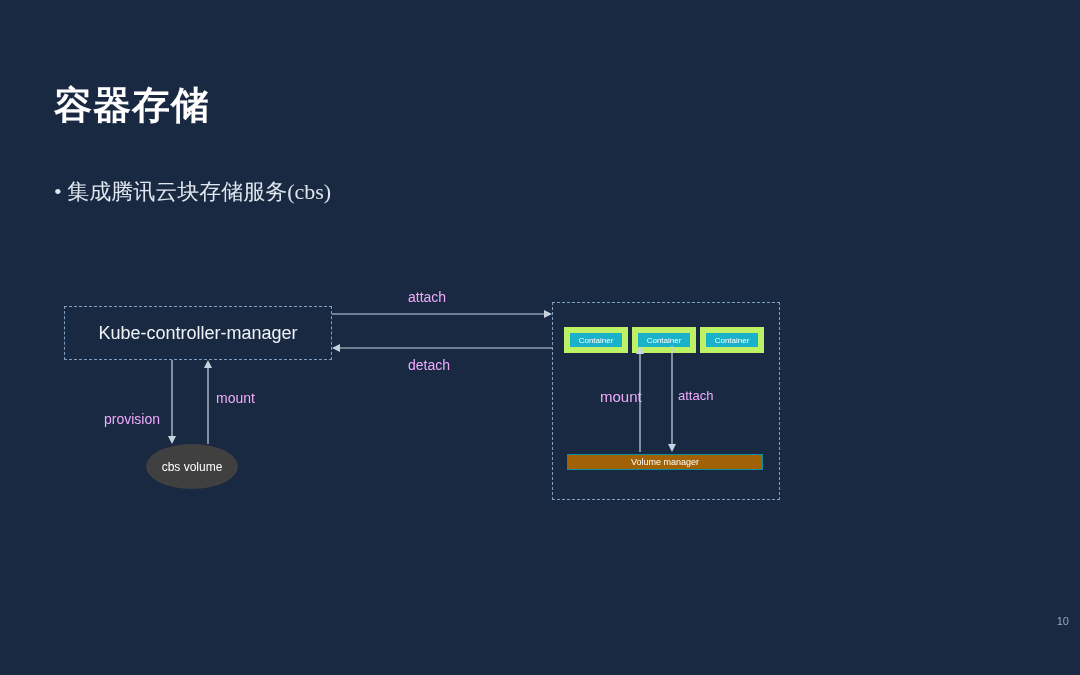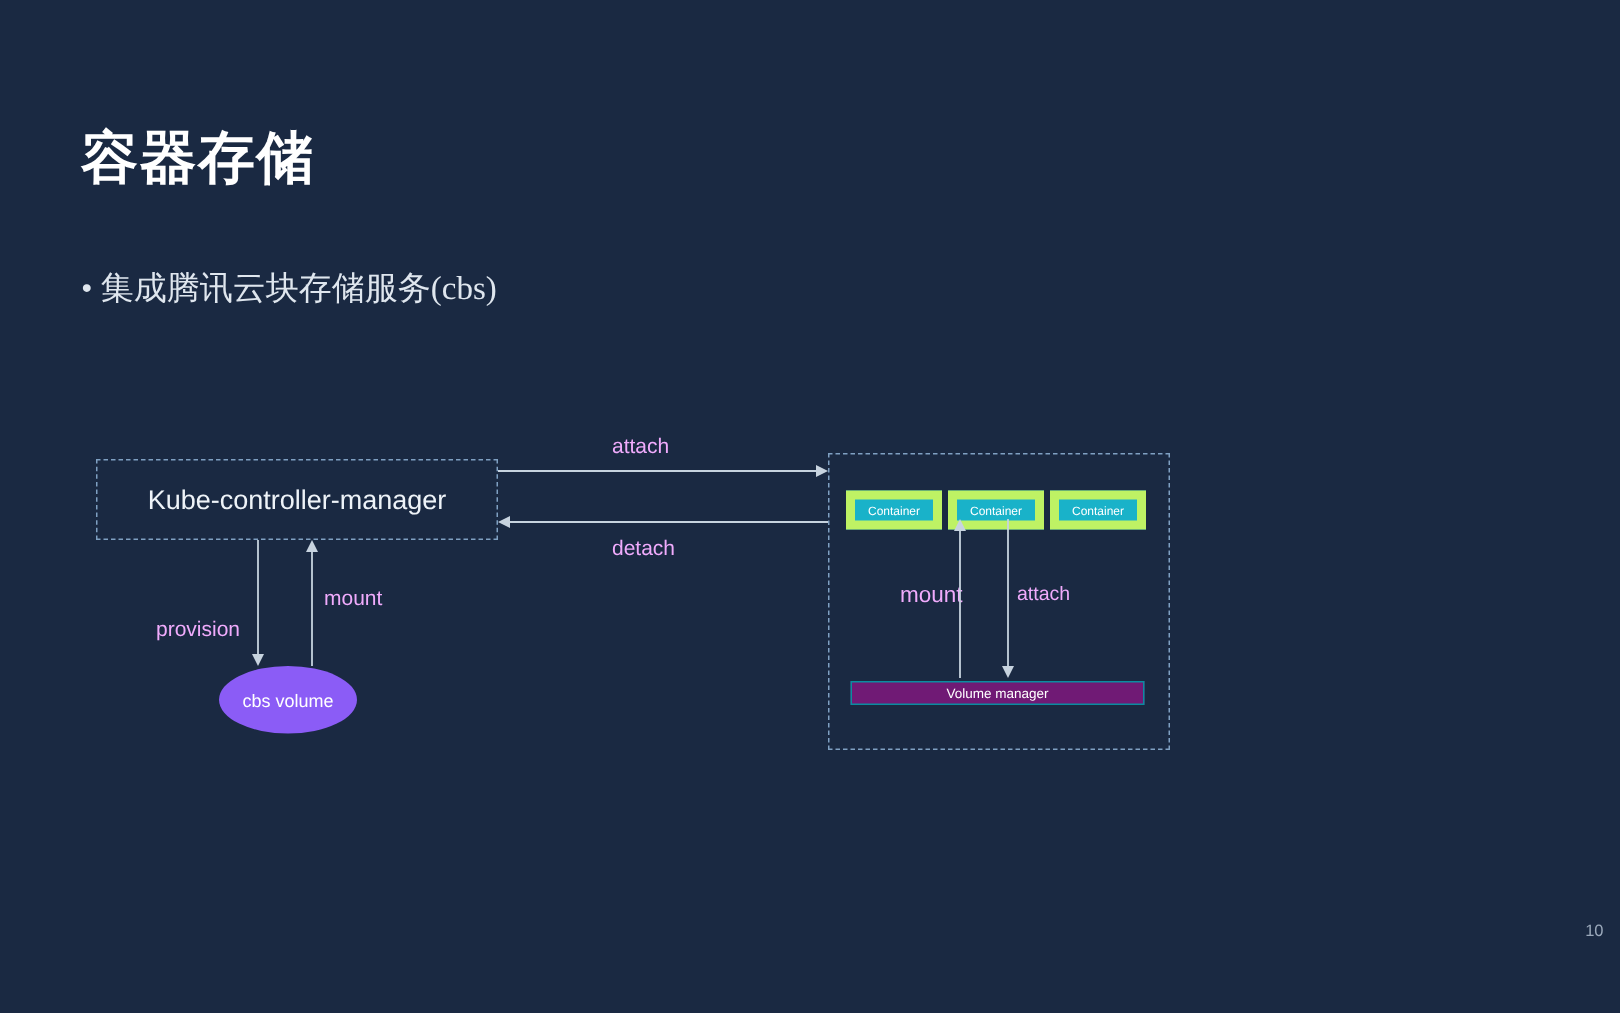--- a/index.html
+++ b/index.html
@@ -74,37 +74,37 @@
     justify-content: center;
   }
   .chip1 { left: 564px; top: 327px; }
   .chip2 { left: 632px; top: 327px; }
   .chip3 { left: 700px; top: 327px; }
   .bar {
     position: absolute;
     left: 567px;
     width: 194px;
     height: 14px;
-    background: #701a75;
+    background: #a16207;
     border: 1px solid #0a8da0;
     font-size: 9px;
     color: #ffffff;
     display: flex;
     align-items: center;
     justify-content: center;
   }
   .bar-vm { top: 454px; }
   .bar-kb { top: 476px; }
   .ellipse {
     position: absolute;
     left: 146px;
     top: 444px;
     width: 92px;
     height: 45px;
-    background: #8b5cf6;
+    background: #404040;
     border-radius: 50%;
     display: flex;
     align-items: center;
     justify-content: center;
     font-size: 12px;
     color: #ffffff;
   }
   .label {
     position: absolute;
     font-size: 14px;

